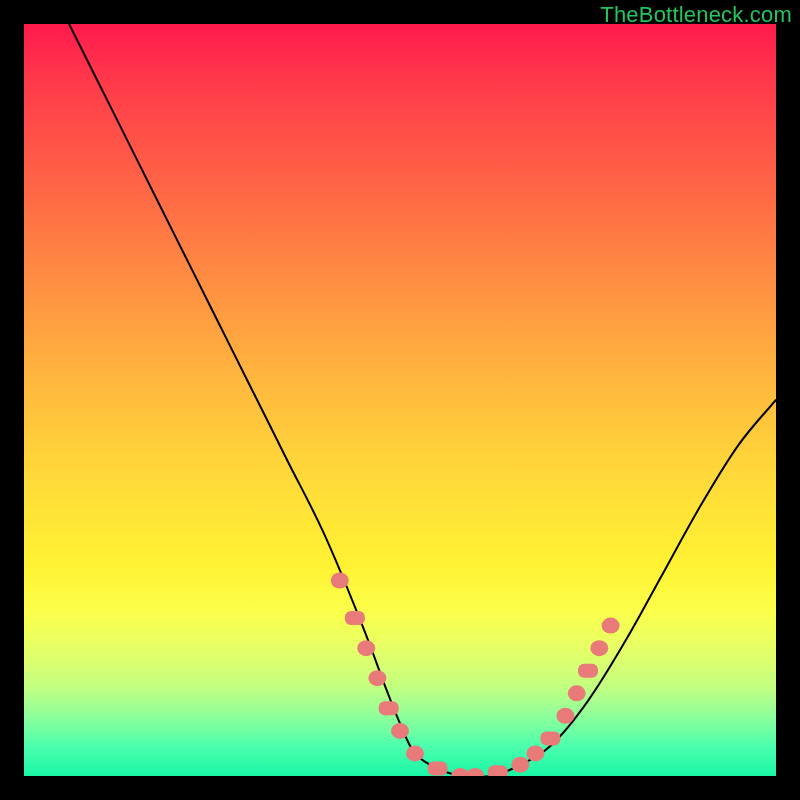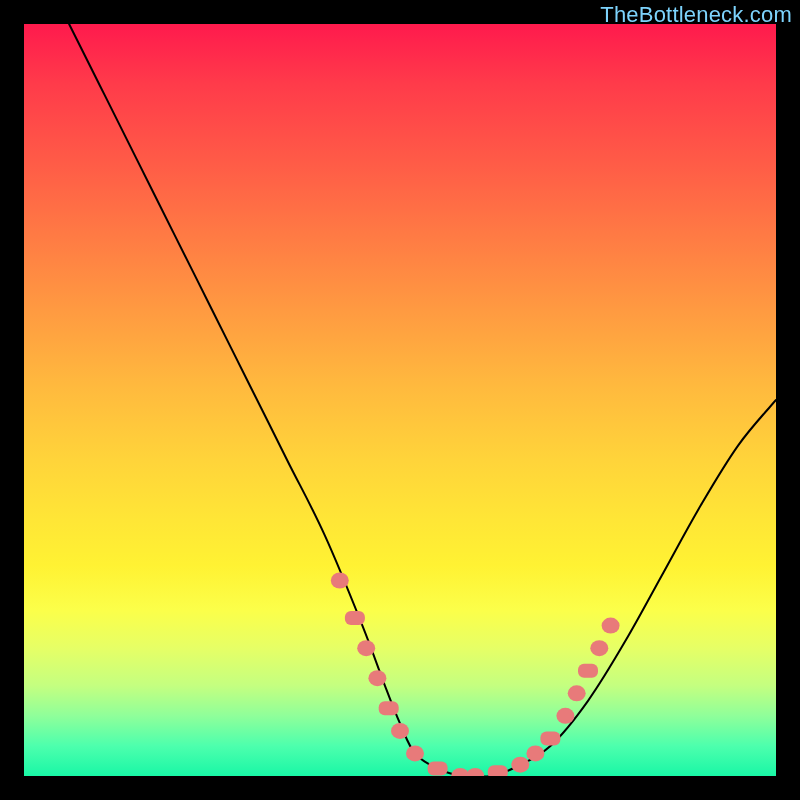--- a/index.html
+++ b/index.html
@@ -32,21 +32,21 @@
       #c4ff80 88%,
       #8fff9a 92%,
       #4dffad 96%,
       #19f7a6 100%
     );
   }
   .watermark {
     position: absolute;
     top: 2px;
     right: 8px;
-    color: #7dd3fc;
+    color: #22c55e;
     font-size: 22px;
     font-weight: 500;
     letter-spacing: 0.2px;
     z-index: 50;
   }
   svg.plot {
     position: absolute;
     left: 0;
     top: 0;
     width: 752px;

